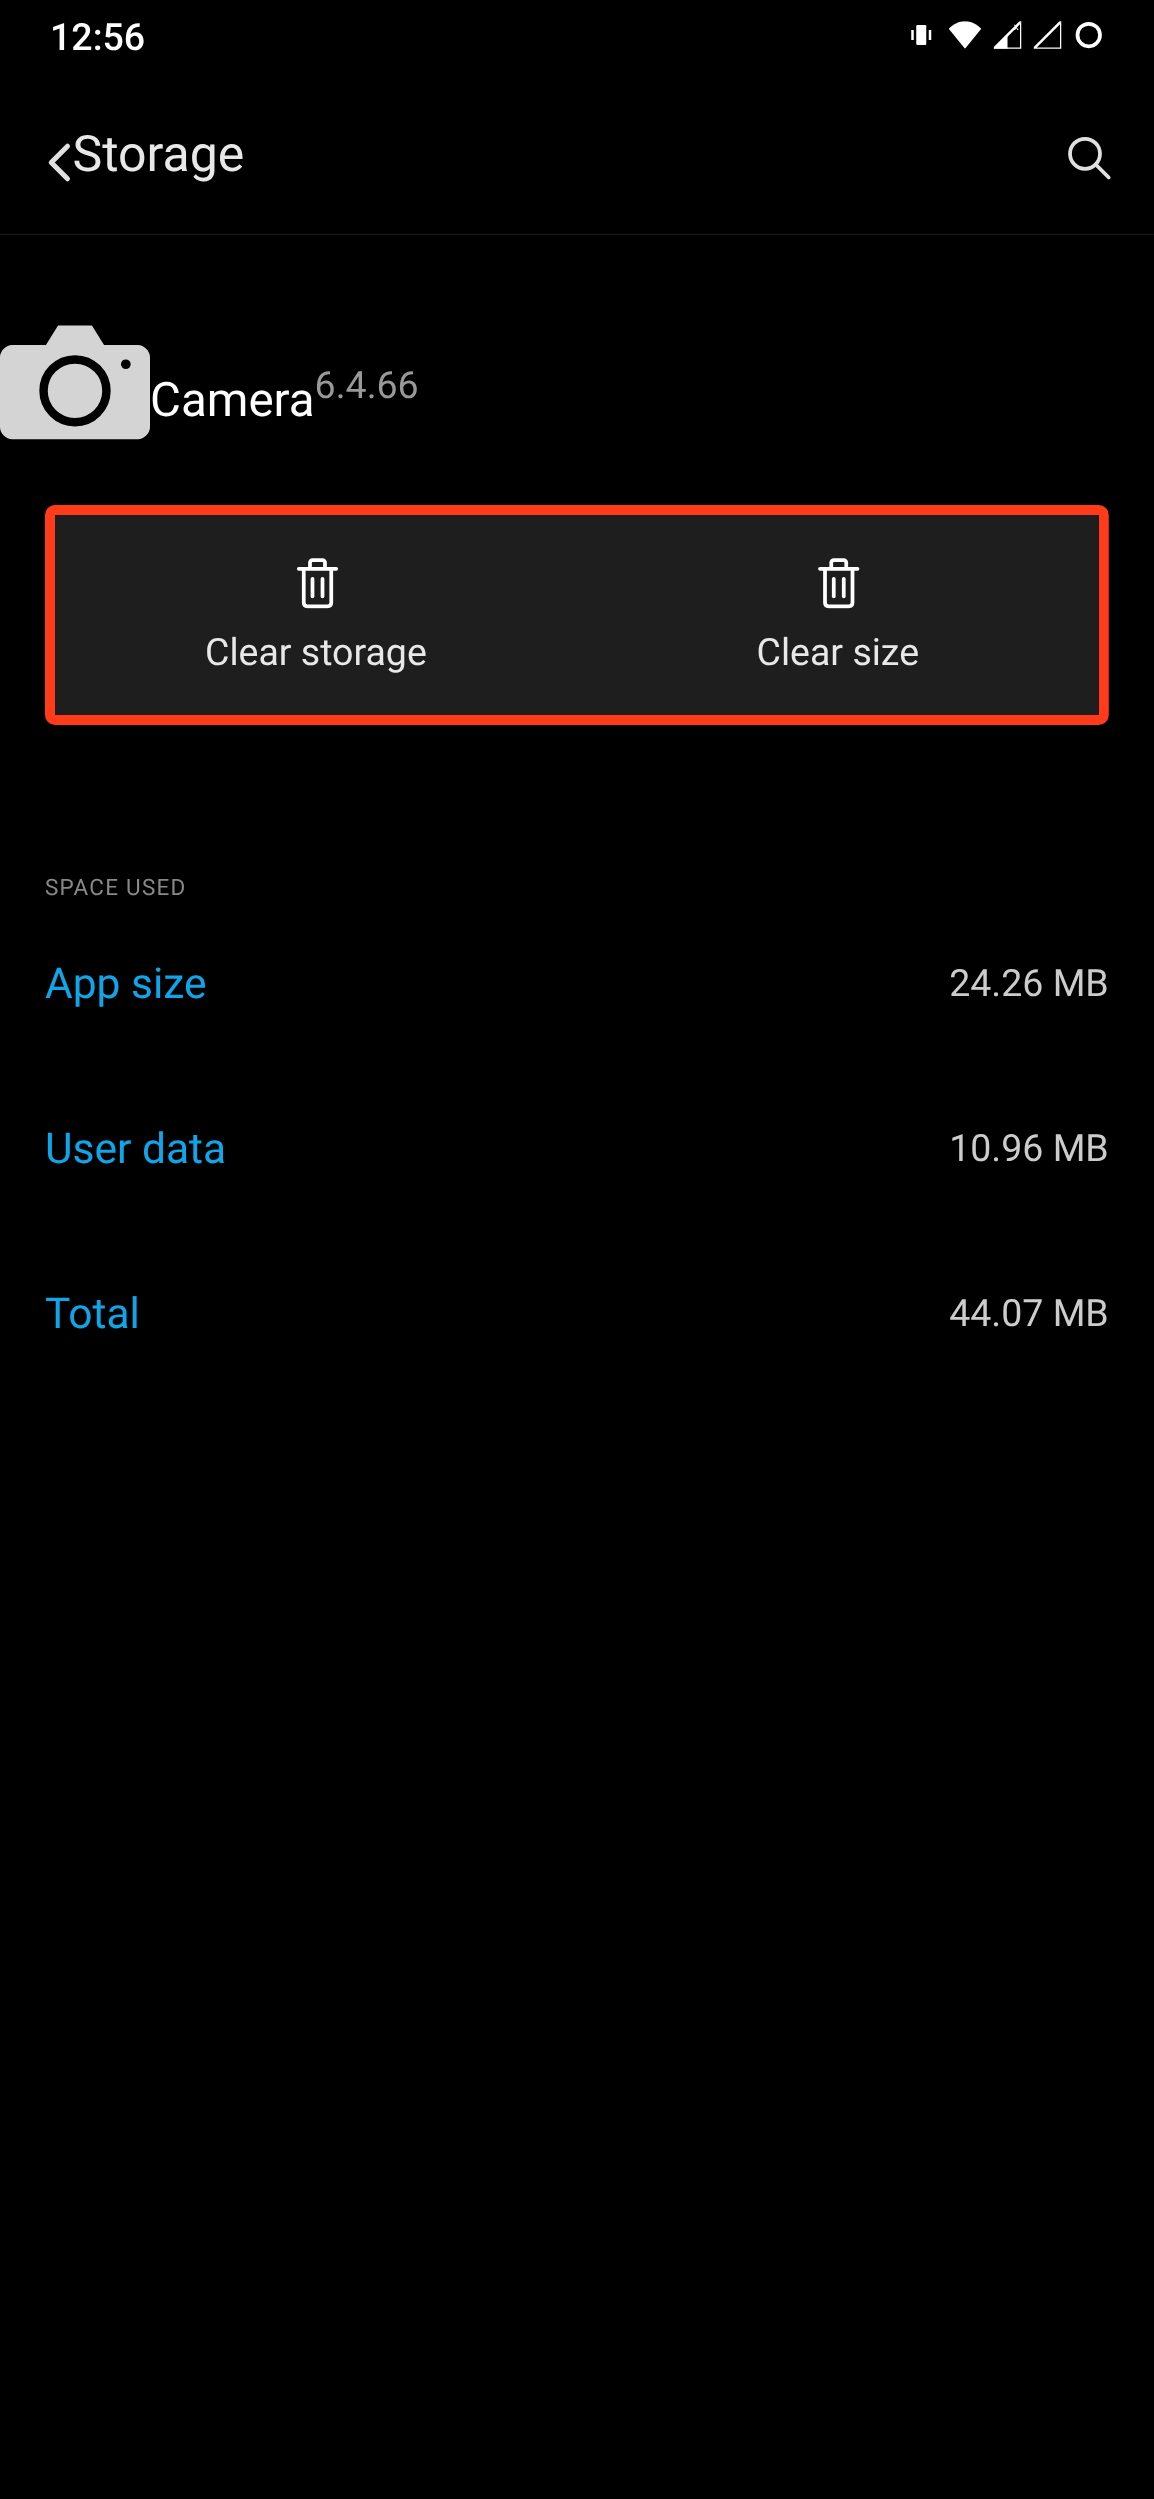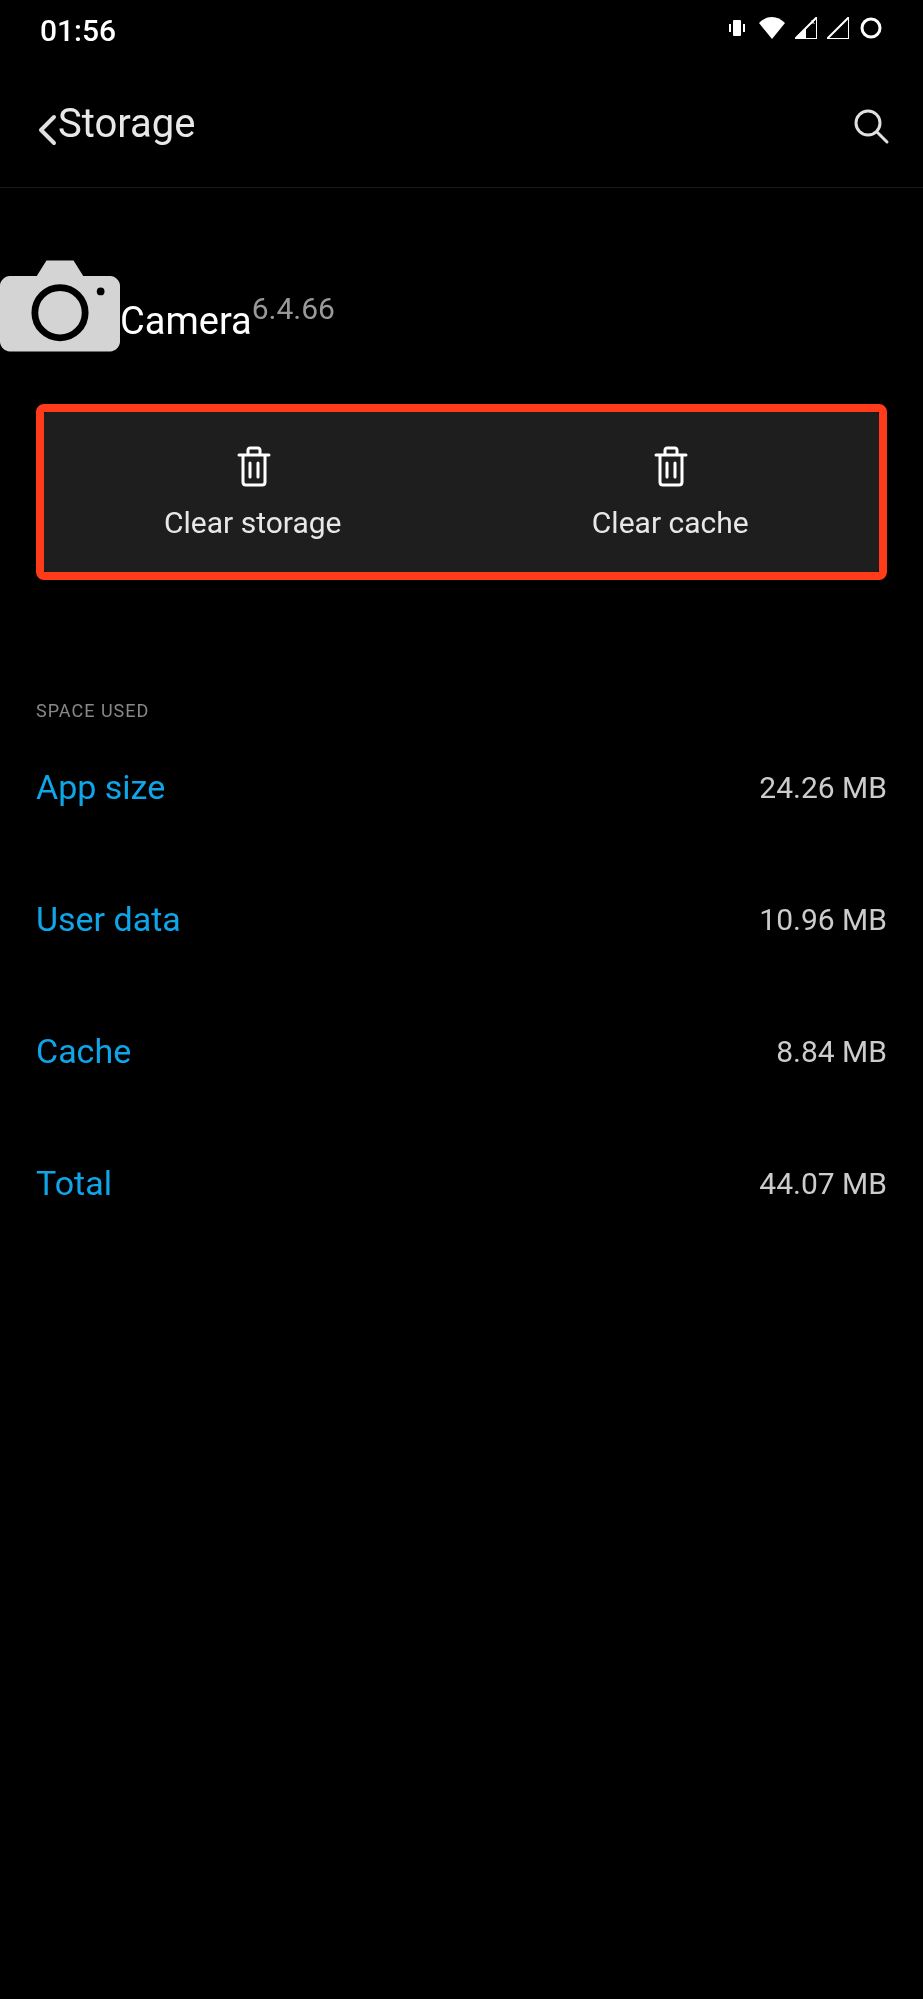--- a/index.html
+++ b/index.html
@@ -136,21 +136,21 @@
     .info-value {
       font-size: 30px;
       font-weight: 400;
       color: #cccccc;
     }
   </style>
 </head>
 <body>
 
 <div class="status-bar">
-  <div class="status-time">01:56</div>
+  <div class="status-time">12:56</div>
   <div class="status-icons">
     <span class="status-icon">
       <svg width="24" height="24" viewBox="0 0 24 24" fill="#ffffff">
         <rect x="8" y="4" width="8" height="16" rx="1"></rect>
         <rect x="4" y="8" width="2" height="8"></rect>
         <rect x="18" y="8" width="2" height="8"></rect>
       </svg>
     </span>
     <span class="status-icon">
       <svg width="26" height="22" viewBox="0 0 26 22" fill="#ffffff">
@@ -219,37 +219,33 @@
       <span class="action-label">Clear storage</span>
     </div>
     <div class="action-button">
       <span class="trash-icon">
         <svg width="38" height="42" viewBox="0 0 38 42" fill="none">
           <path d="M4 10 L34 10 M13 10 L13 5 C13 4 14 3 15 3 L23 3 C24 3 25 4 25 5 L25 10 M8 10 L8 37 C8 39 9 40 11 40 L27 40 C29 40 30 39 30 37 L30 10" stroke="#ffffff" stroke-width="3" stroke-linecap="round"></path>
           <line x1="15" y1="18" x2="15" y2="32" stroke="#ffffff" stroke-width="3" stroke-linecap="round"></line>
           <line x1="23" y1="18" x2="23" y2="32" stroke="#ffffff" stroke-width="3" stroke-linecap="round"></line>
         </svg>
       </span>
-      <span class="action-label">Clear cache</span>
+      <span class="action-label">Clear size</span>
     </div>
   </div>
 </div>
 
 <div class="section-header">SPACE USED</div>
 
 <div class="info-list">
   <div class="info-row">
     <div class="info-label">App size</div>
     <div class="info-value">24.26 MB</div>
   </div>
   <div class="info-row">
     <div class="info-label">User data</div>
     <div class="info-value">10.96 MB</div>
   </div>
   <div class="info-row">
-    <div class="info-label">Cache</div>
-    <div class="info-value">8.84 MB</div>
-  </div>
-  <div class="info-row">
     <div class="info-label">Total</div>
     <div class="info-value">44.07 MB</div>
   </div>
 </div>
 
 </body></html>

